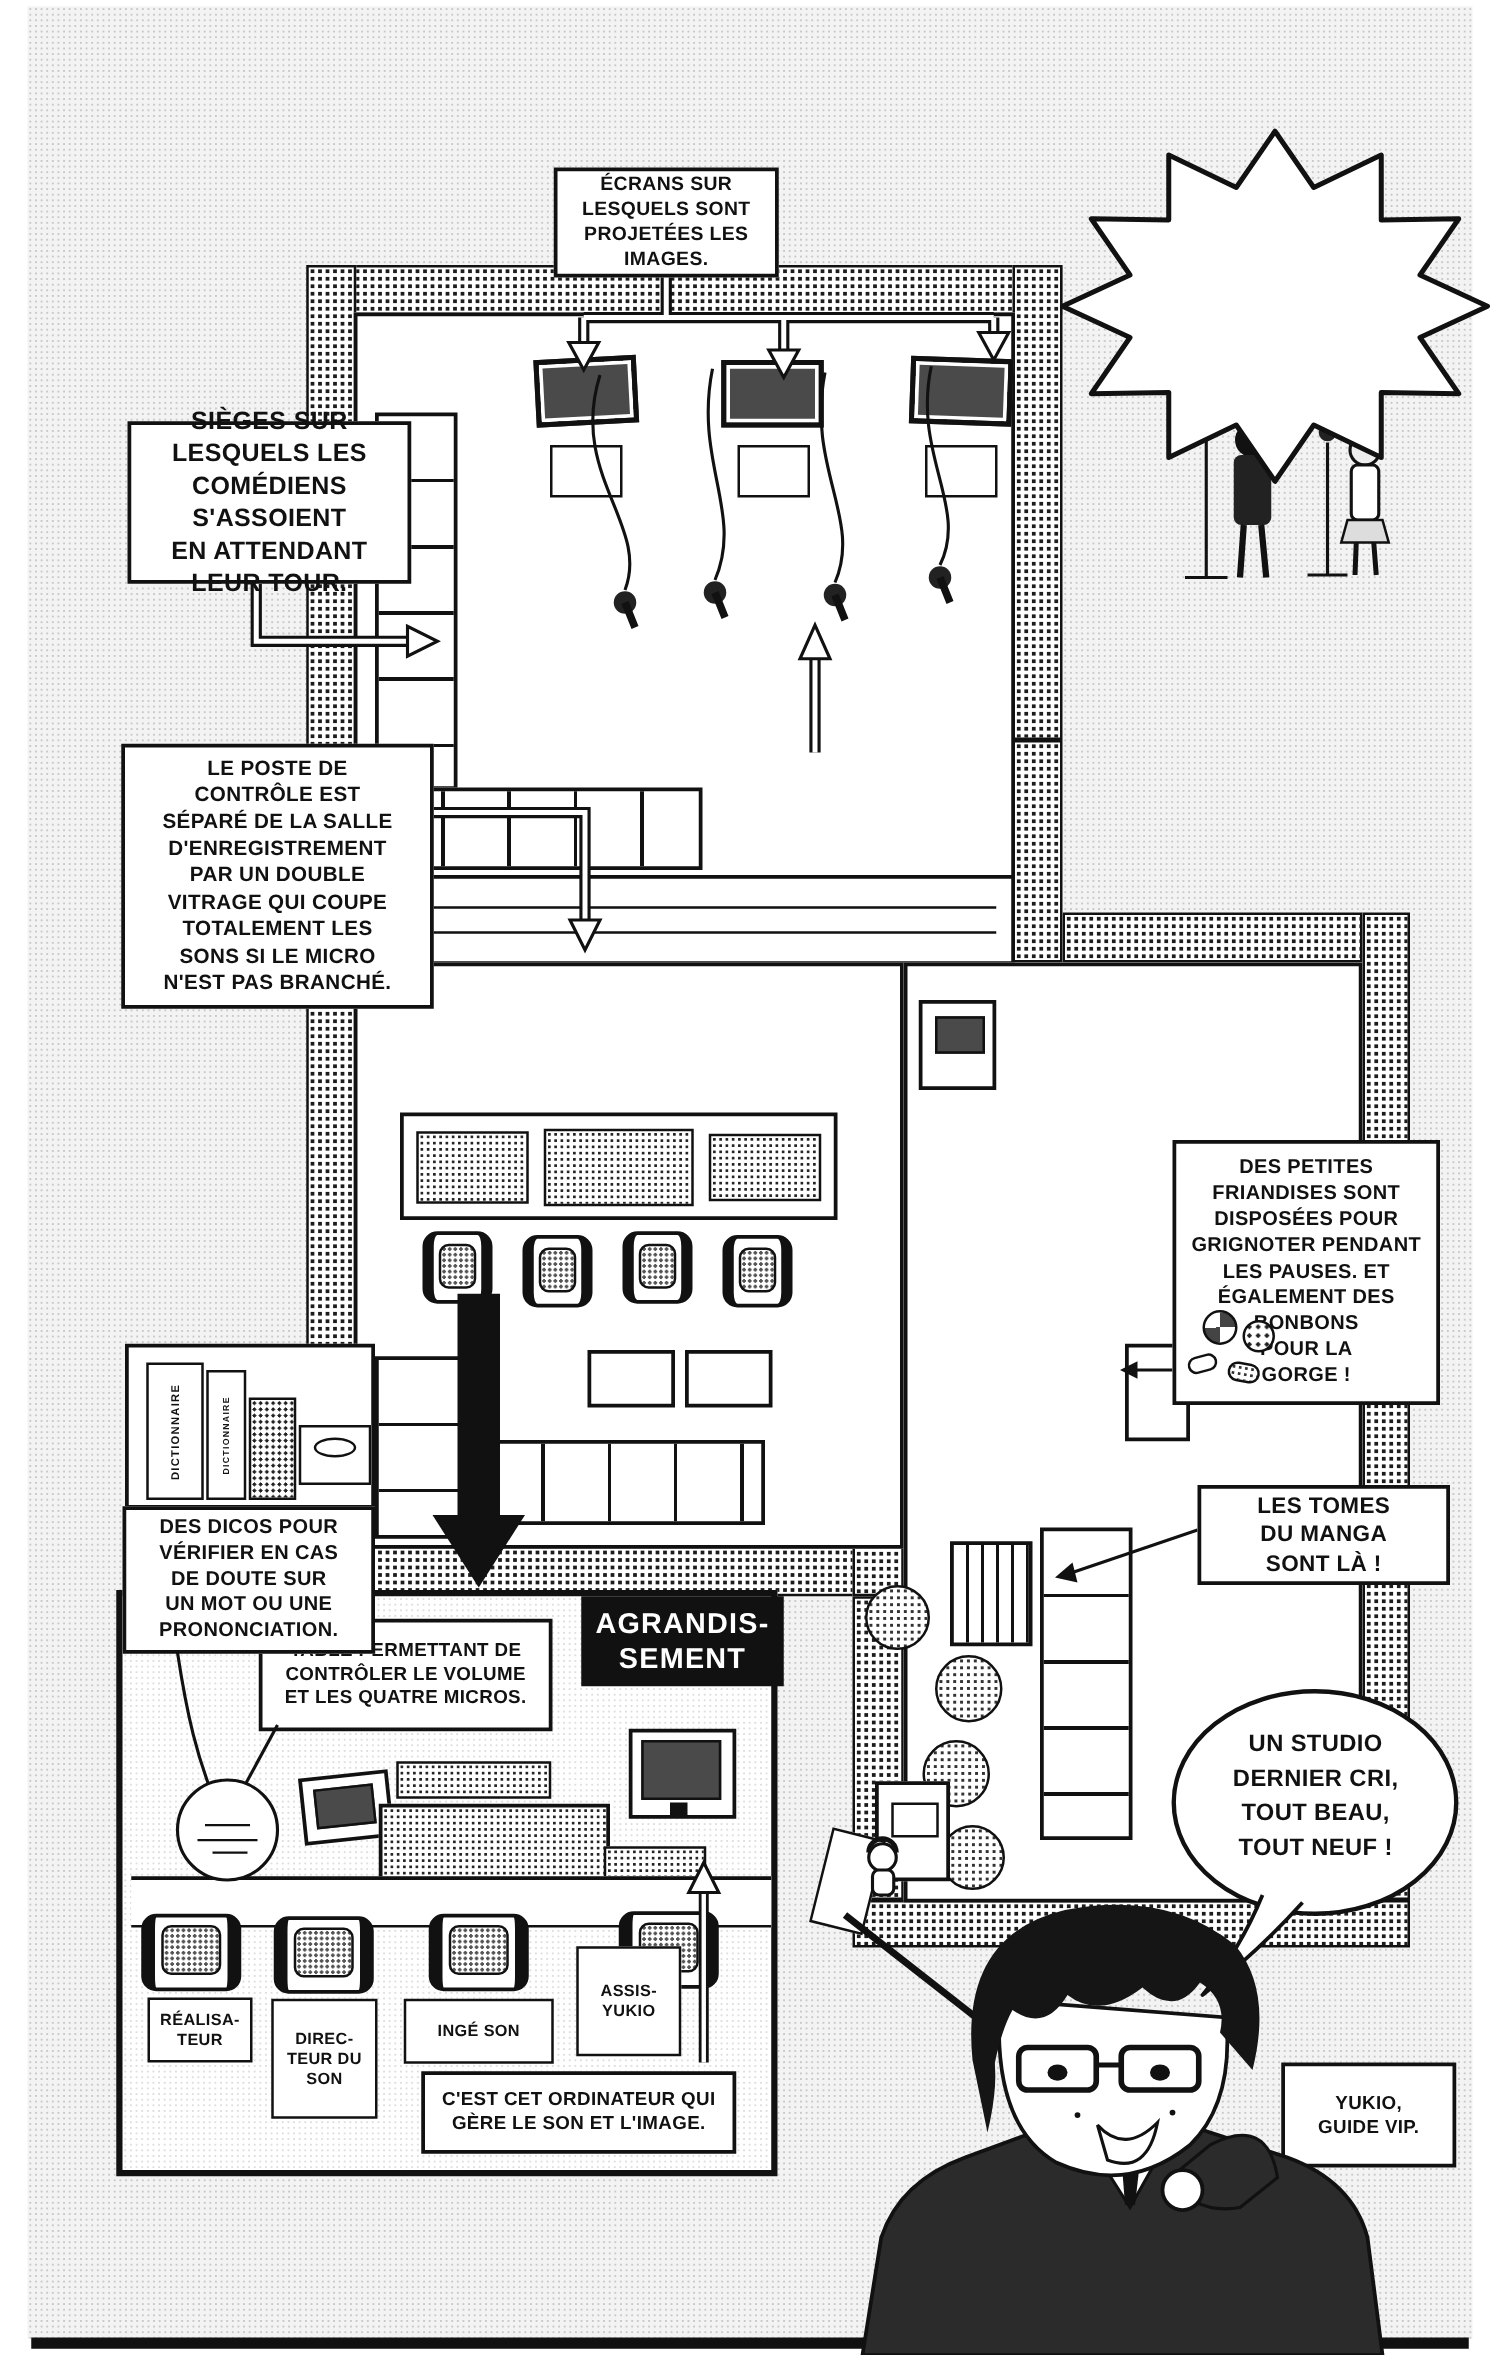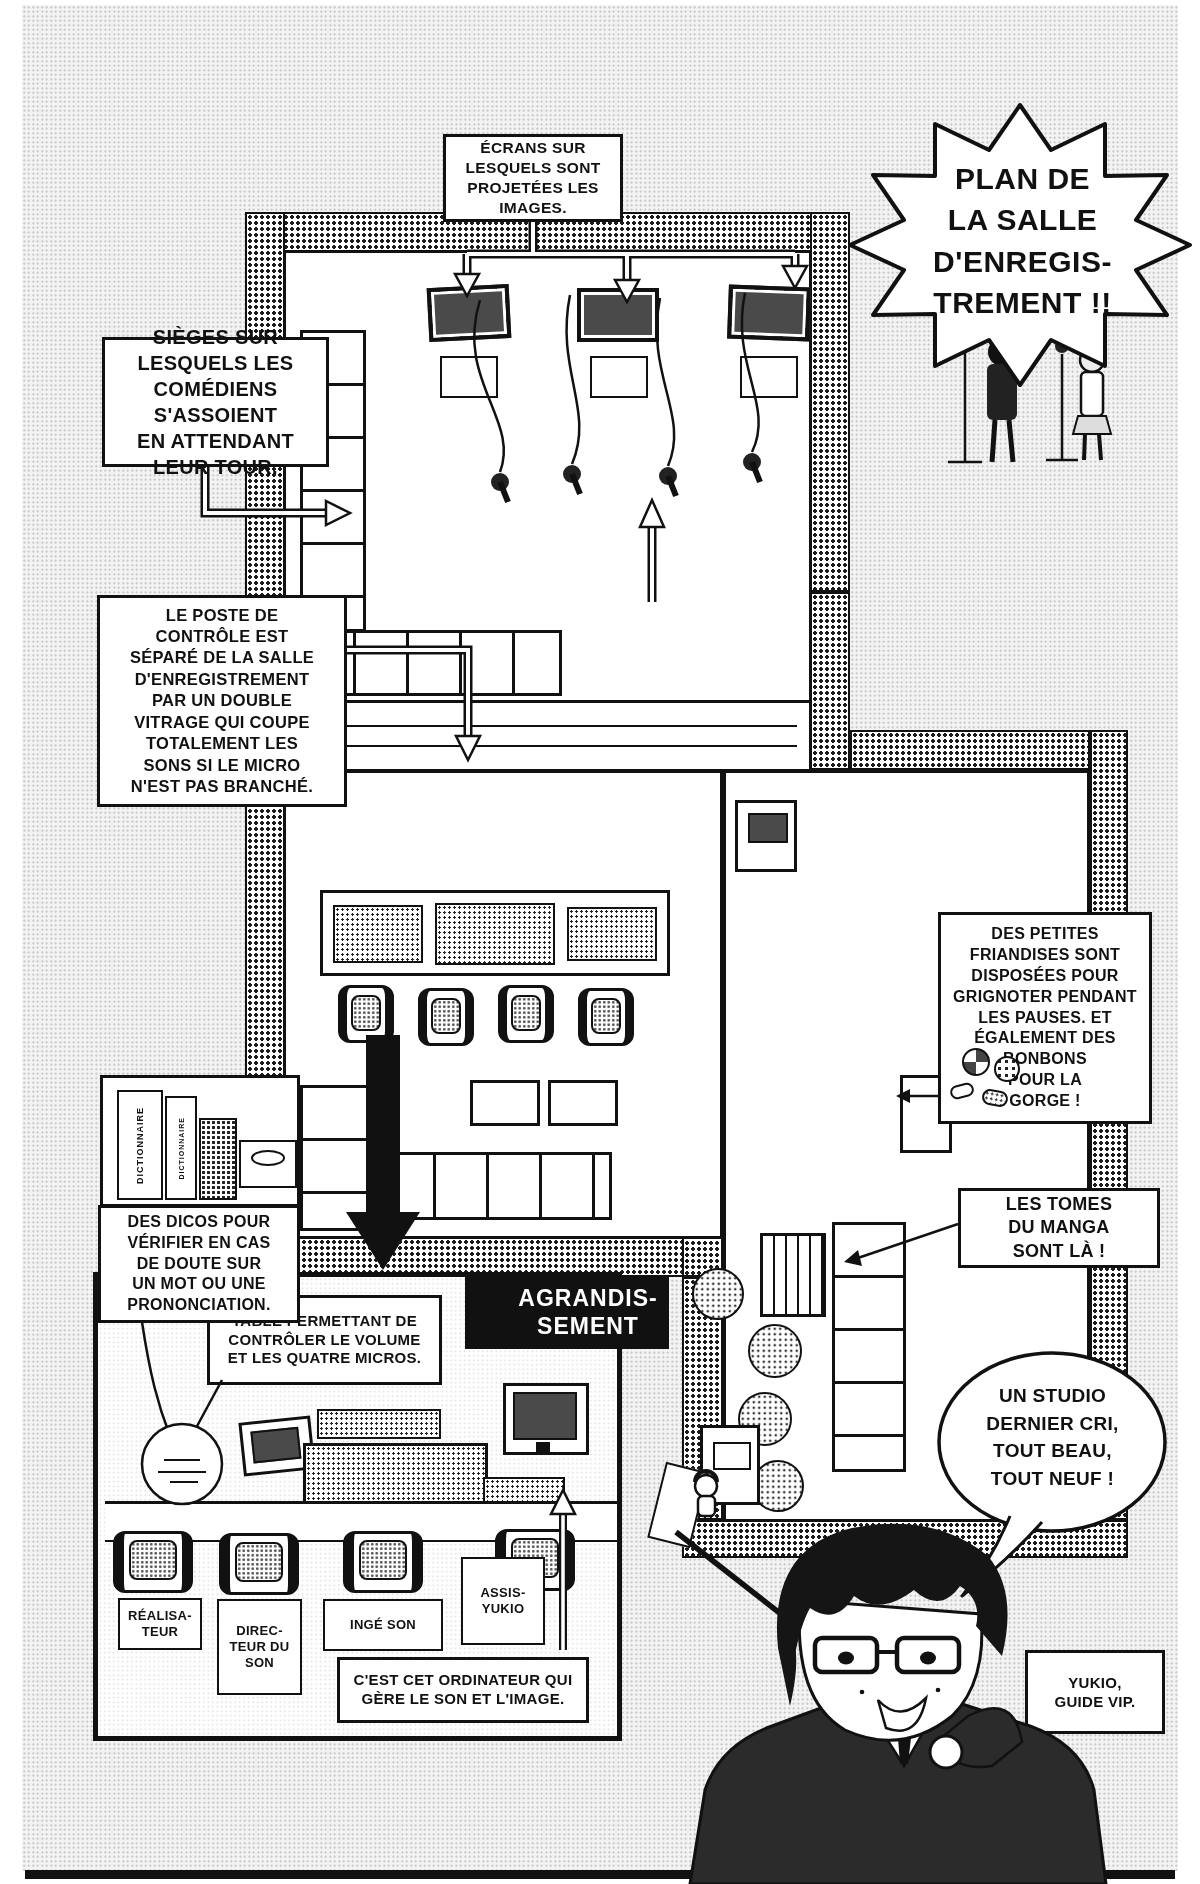--- a/index.html
+++ b/index.html
@@ -205,24 +205,20 @@
     <g>
       <circle cx="706" cy="1486" r="11" fill="#fff" stroke="#111" stroke-width="2.5"></circle>
       <path d="M695,1482 a11,11 0 0 1 22,0" fill="none" stroke="#111" stroke-width="4"></path>
       <rect x="698" y="1496" width="17" height="20" rx="5" fill="#fff" stroke="#111" stroke-width="2.5"></rect>
     </g>
   </svg>
 
   <svg width="1200" height="1884" style="z-index:4;">
     <polygon points="1190,245 1136,270 1167,315 1105,314 1105,366 1051,340 1020,385 989,340 935,366 935,314 873,315 904,270 850,245 904,220 873,175 935,176 935,124 989,150 1020,105 1051,150 1105,124 1105,176 1167,175 1136,220" fill="#fff" stroke="#111" stroke-width="4" stroke-linejoin="round"></polygon>
   </svg>
-  <div class="abs" style="left:905px;top:158px;width:235px;z-index:5;font-size:30px;line-height:1.38;text-align:center;white-space:pre-line;letter-spacing:.5px;">PLAN DE
-LA SALLE
-D'ENREGIS-
-TREMENT !!</div>
 
   <div class="box" style="left:443px;top:134px;width:180px;height:88px;font-size:15.5px;">ÉCRANS SUR
 LESQUELS SONT
 PROJETÉES LES
 IMAGES.</div>
   <div class="box" style="left:102px;top:337px;width:227px;height:130px;font-size:20px;">SIÈGES SUR
 LESQUELS LES
 COMÉDIENS
 S'ASSOIENT
 EN ATTENDANT
@@ -254,21 +250,21 @@
   <div class="candy" style="left:962px;top:1048px;width:28px;height:28px;border:2.5px solid #111;border-radius:50%;background:conic-gradient(#444 0 90deg,#fff 0 180deg,#444 0 270deg,#fff 0);z-index:5;"></div>
   <div class="candy" style="left:994px;top:1056px;width:26px;height:26px;border:2.5px solid #111;border-radius:50%;background-color:#fff;background-image:radial-gradient(circle,#222 1.6px,transparent 1.8px);background-size:7px 7px;z-index:5;"></div>
   <div class="candy" style="left:950px;top:1084px;width:24px;height:14px;border:2.5px solid #111;border-radius:7px;background:#fff;transform:rotate(-15deg);z-index:5;"></div>
   <div class="candy" style="left:982px;top:1090px;width:26px;height:16px;border:2.5px solid #111;border-radius:8px;background-image:radial-gradient(circle,#333 1.2px,transparent 1.4px);background-size:5px 5px;background-color:#fff;transform:rotate(10deg);z-index:5;"></div>
 
   <div class="box" style="left:958px;top:1188px;width:202px;height:80px;font-size:18px;">LES TOMES
 DU MANGA
 SONT LÀ !</div>
 
   <div class="panel" style="left:93px;top:1272px;width:529px;height:469px;">
-    <div style="position:absolute;left:367px;top:0;width:162px;height:72px;background:#111;color:#fff;display:flex;align-items:center;justify-content:center;text-align:center;white-space:pre-line;font-size:23px;line-height:1.2;letter-spacing:1px;padding-left:42px;">AGRANDIS-
+    <div style="position:absolute;left:367px;top:0;width:162px;height:72px;background:#111;color:#fff;display:flex;align-items:center;justify-content:center;text-align:center;white-space:pre-line;font-size:23px;line-height:1.2;letter-spacing:1px;">AGRANDIS-
 SEMENT</div>
     <div class="pbox" style="left:109px;top:18px;width:235px;height:90px;font-size:15px;border-width:3px;">TABLE PERMETTANT DE
 CONTRÔLER LE VOLUME
 ET LES QUATRE MICROS.</div>
 
     <div class="eq" style="left:219px;top:132px;width:124px;height:30px;"></div>
     <div style="position:absolute;left:143px;top:142px;width:66px;height:48px;border:3px solid #111;background:#fff;transform:rotate(-6deg);">
       <div style="position:absolute;left:8px;top:7px;width:44px;height:28px;background:#4a4a4a;border:2px solid #111;"></div>
     </div>
     <div class="eq" style="left:205px;top:166px;width:185px;height:68px;border-width:3px;"></div>

